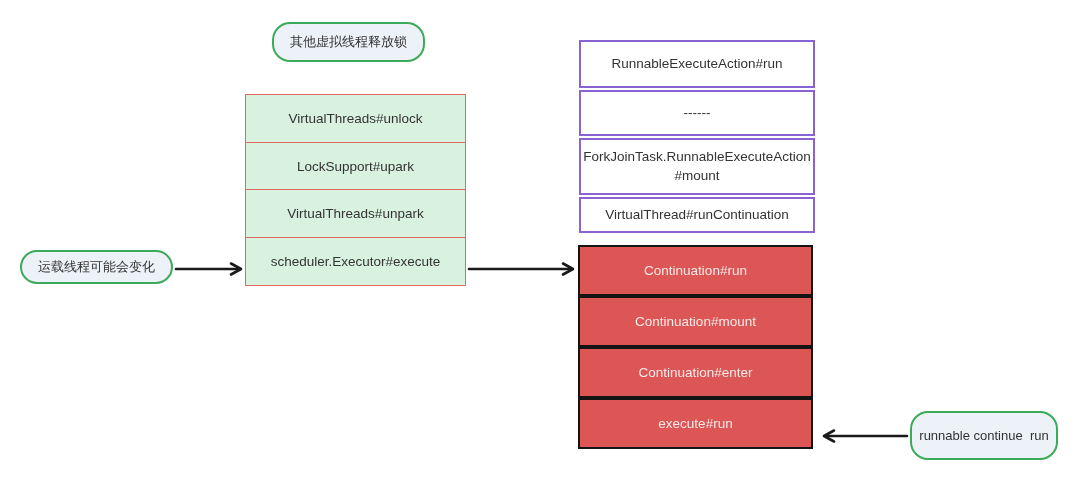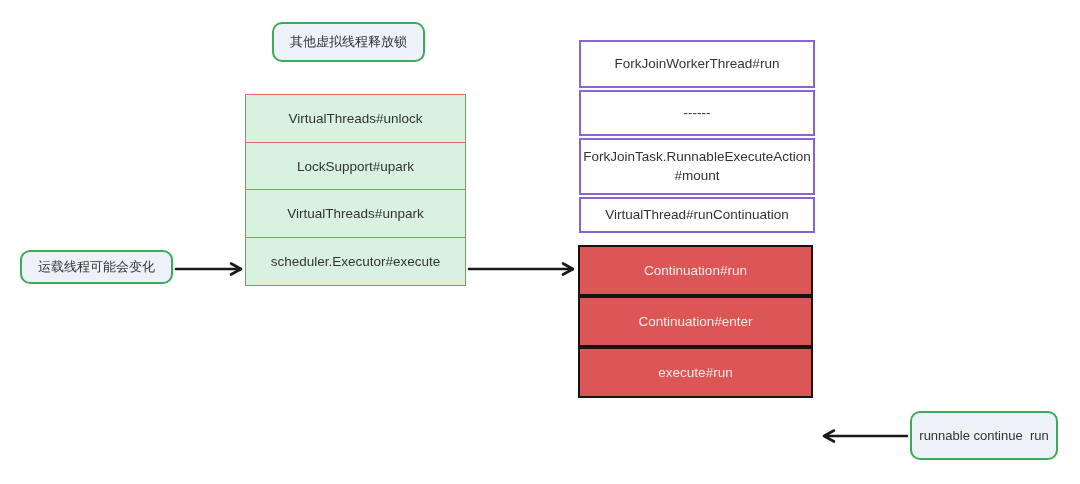--- a/index.html
+++ b/index.html
@@ -13,21 +13,21 @@
     width: 1080px;
     height: 484px;
     background: #ffffff;
     overflow: hidden;
   }
   
   .note {
     position: absolute;
     box-sizing: border-box;
     border: 2px solid #3cab59;
-    border-radius: 10px;
+    border-radius: 18px;
     background: #edf1f8;
     color: #333333;
     font-size: 13px;
     display: flex;
     align-items: center;
     justify-content: center;
     text-align: center;
     white-space: pre;
   }
   #note-top   { left: 272px; top: 22px;  width: 153px; height: 40px; }
@@ -127,28 +127,29 @@
   <div class="note" id="note-right">runnable continue  run</div>
 
   <div class="unlock-stack">
     <div class="unlock-row">VirtualThreads#unlock</div>
     <div class="unlock-row">LockSupport#upark</div>
     <div class="unlock-row">VirtualThreads#unpark</div>
     <div class="unlock-row">scheduler.Executor#execute</div>
   </div>
 
   <div class="carrier-stack">
-    <div class="carrier-row">ForkJoinWorkerThread#run</div>
+    <div class="carrier-row">RunnableExecuteAction#run</div>
     <div class="carrier-row">------</div>
     <div class="carrier-row">ForkJoinTask.RunnableExecuteAction#mount</div>
     <div class="carrier-row">VirtualThread#runContinuation</div>
   </div>
 
   <div class="continuation-stack">
     <div class="continuation-row">Continuation#run</div>
+    <div class="continuation-row">Continuation#mount</div>
     <div class="continuation-row">Continuation#enter</div>
     <div class="continuation-row">execute#run</div>
   </div>
 
   <svg class="arrow-layer" width="1080" height="484" viewBox="0 0 1080 484">
     <g stroke="#1a1a1a" stroke-width="2.6" fill="none" stroke-linecap="round" stroke-linejoin="round">
 
       <g>
         <line x1="176" y1="269" x2="239" y2="269"></line>
         <path d="M231,263.5 L241,269 L231,274.5"></path>

